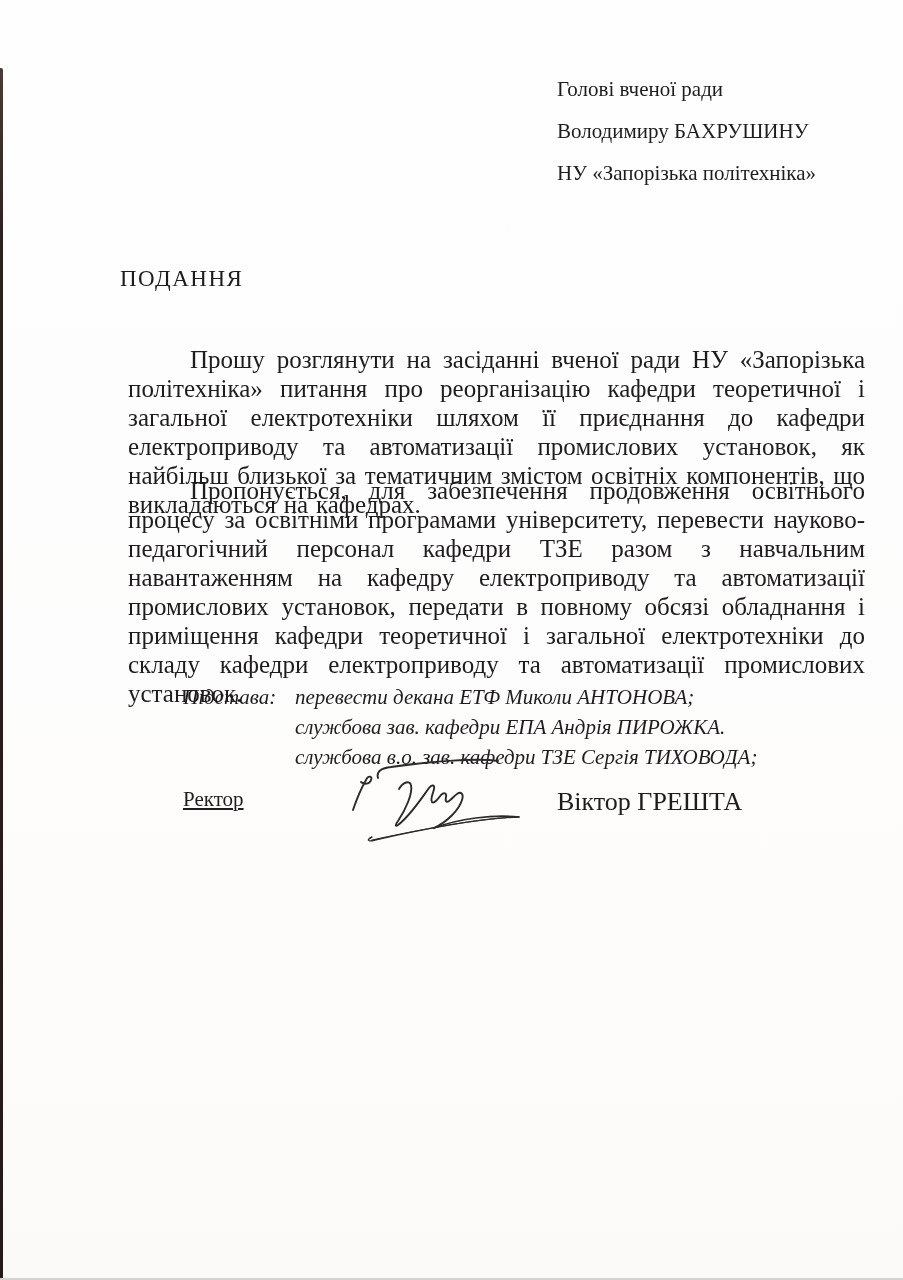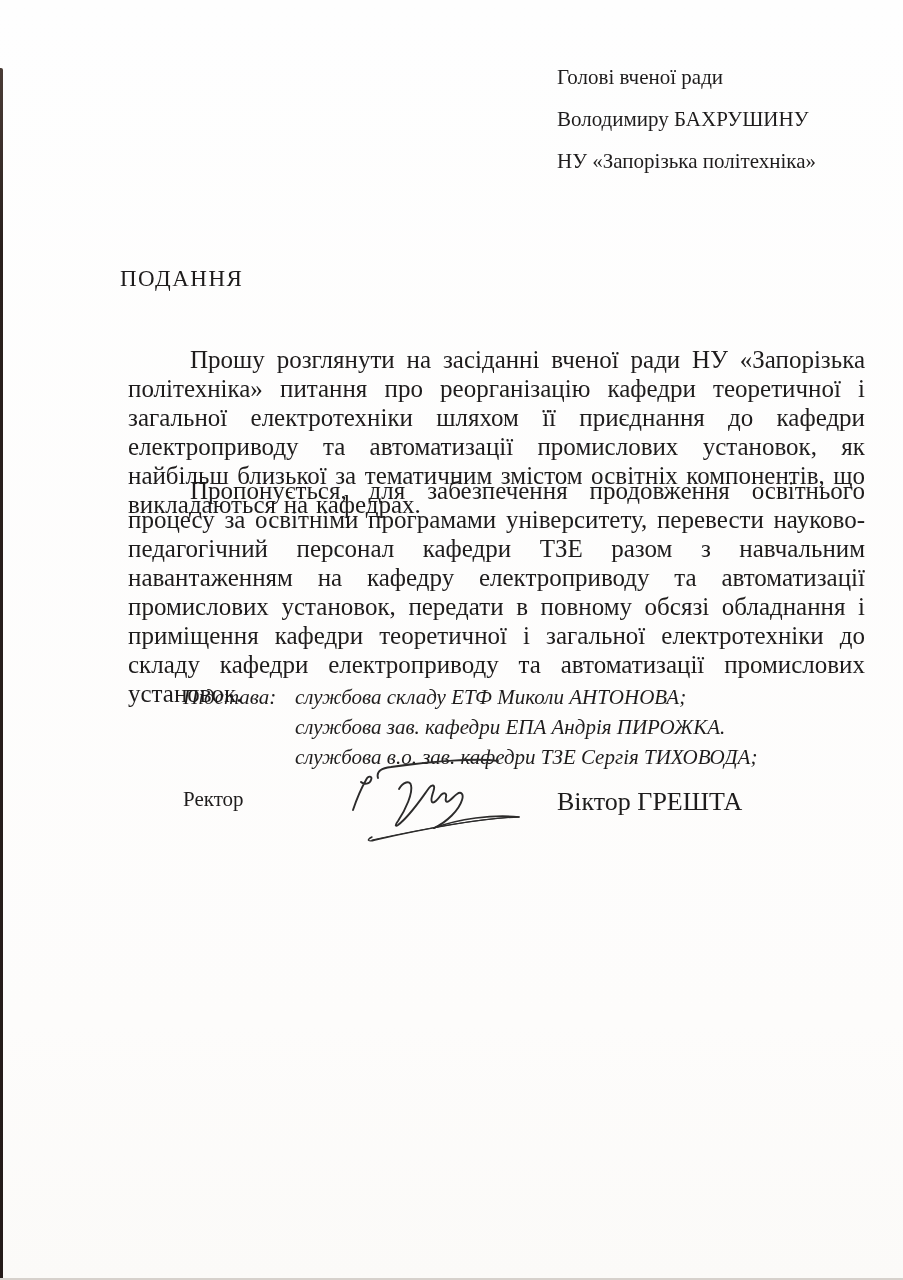--- a/index.html
+++ b/index.html
@@ -32,21 +32,21 @@
     left: 0;
     bottom: 0;
     width: 100%;
     height: 2px;
     background: #d6d1cc;
   }
 
   .addressee {
     position: absolute;
     left: 557px;
-    top: 56px;
+    top: 68px;
     font-size: 21px;
     line-height: 42px;
     white-space: nowrap;
   }
 
   .doc-title {
     position: absolute;
     left: 120px;
     top: 266px;
     width: 736px;
@@ -84,20 +84,21 @@
     width: 112px;
     flex: 0 0 112px;
   }
   .basis-items { white-space: nowrap; }
 
   .signoff-role {
     position: absolute;
     left: 183px;
     top: 787px;
     font-size: 21px;
+    text-decoration: underline;
   }
   .signoff-name {
     position: absolute;
     left: 557px;
     top: 787px;
     font-size: 26px;
     white-space: nowrap;
   }
   .signature-svg {
     position: absolute;
@@ -125,21 +126,21 @@
   </div>
 
   <h1 class="doc-title">ПОДАННЯ</h1>
 
   <p class="body-par p1">Прошу розглянути на засіданні вченої ради НУ «Запорізька політехніка» питання про реорганізацію кафедри теоретичної і загальної електротехніки шляхом її приєднання до кафедри електроприводу та автоматизації промислових установок, як найбільш близької за тематичним змістом освітніх компонентів, що викладаються на кафедрах.</p>
   <p class="body-par p2">Пропонується, для забезпечення продовження освітнього процесу за освітніми програмами університету, перевести науково-педагогічний персонал кафедри ТЗЕ разом з навчальним навантаженням на кафедру електроприводу та автоматизації промислових установок, передати в повному обсязі обладнання і приміщення кафедри теоретичної і загальної електротехніки до складу кафедри електроприводу та автоматизації промислових установок.</p>
 
   <div class="basis">
     <div class="basis-label">Підстава:</div>
     <div class="basis-items">
-      <div>службова складу ЕТФ Миколи АНТОНОВА;</div>
+      <div>перевести декана ЕТФ Миколи АНТОНОВА;</div>
       <div>службова зав. кафедри ЕПА Андрія ПИРОЖКА.</div>
       <div>службова в.о. зав. кафедри ТЗЕ Сергія ТИХОВОДА;</div>
     </div>
   </div>
 
   <span class="signoff-role">Ректор</span>
 
   <svg class="signature-svg" viewBox="0 0 200 112" xmlns="http://www.w3.org/2000/svg">
 
     <path d="M 45,28 C 43,21 49,18 58,17 C 98,11 146,8 165,11" stroke-width="1.9"></path>

